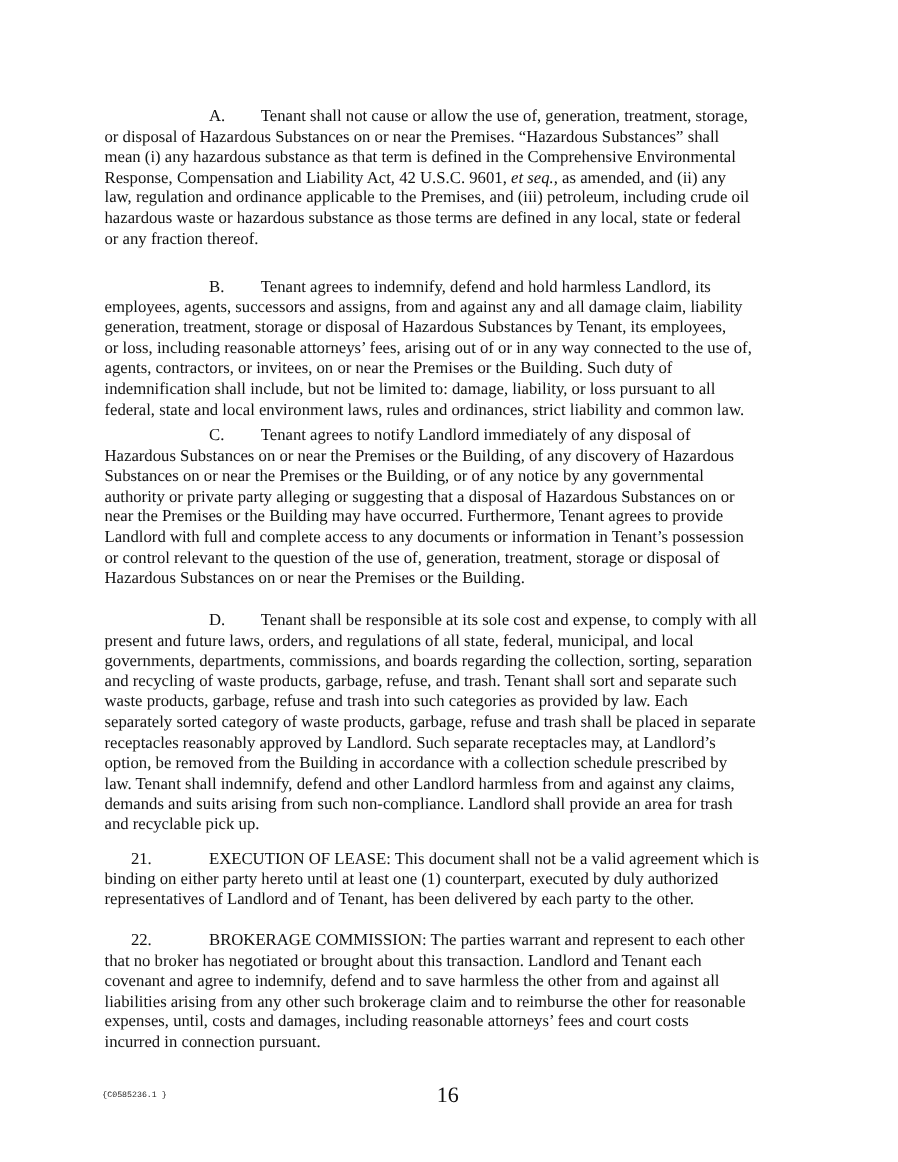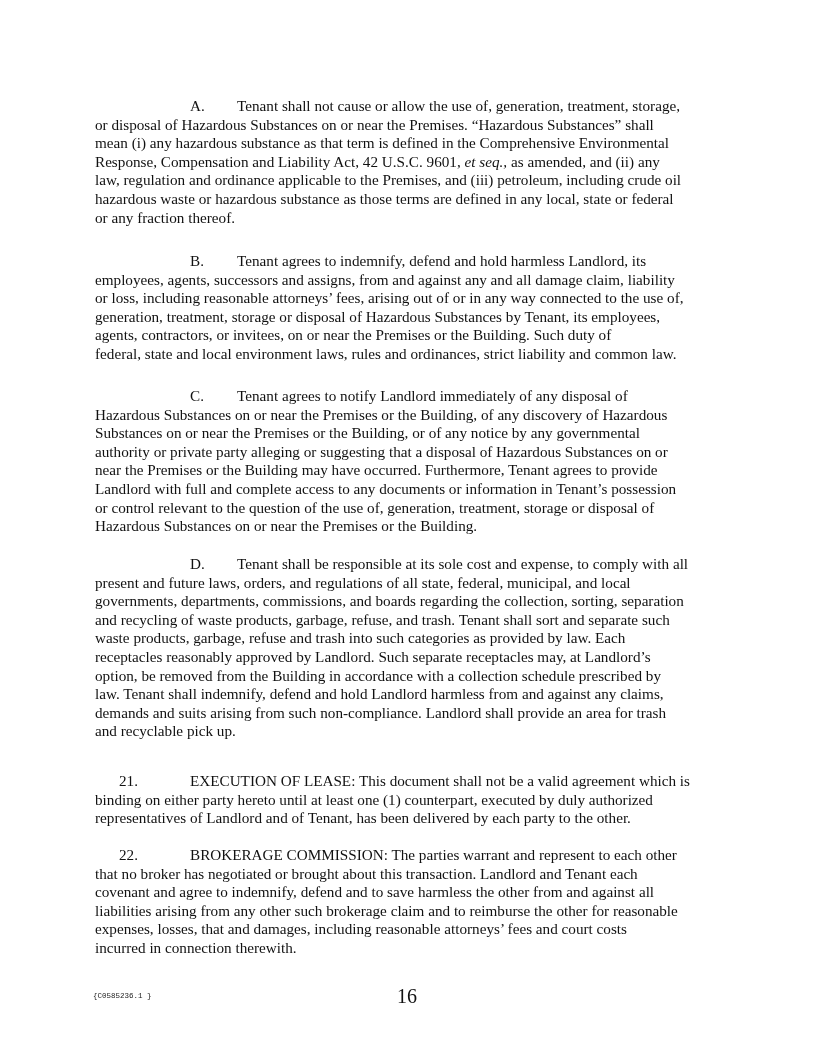--- a/index.html
+++ b/index.html
@@ -44,23 +44,24 @@
     <span class="line">hazardous waste or hazardous substance as those terms are defined in any local, state or federal</span>
     <span class="line">or any fraction thereof.</span>
   </div>
 
   <div class="para" style="top:252px">
     <span class="line first">
       <span class="marker" style="left:95px">B.</span>
       <span class="lead-text" style="left:142px">Tenant agrees to indemnify, defend and hold harmless Landlord, its</span>
     </span>
     <span class="line">employees, agents, successors and assigns, from and against any and all damage claim, liability</span>
+    <span class="line">generation, treatment, storage or disposal of Hazardous Substances by Tenant, its employees,</span>
     <span class="line">or loss, including reasonable attorneys’ fees, arising out of or in any way connected to the use of,</span>
-    <span class="line">generation, treatment, storage or disposal of Hazardous Substances by Tenant, its employees,</span>
     <span class="line">agents, contractors, or invitees, on or near the Premises or the Building. Such duty of</span>
+    <span class="line">indemnification shall include, but not be limited to: damage, liability, or loss pursuant to all</span>
     <span class="line">federal, state and local environment laws, rules and ordinances, strict liability and common law.</span>
   </div>
 
   <div class="para" style="top:387px">
     <span class="line first">
       <span class="marker" style="left:95px">C.</span>
       <span class="lead-text" style="left:142px">Tenant agrees to notify Landlord immediately of any disposal of</span>
     </span>
     <span class="line">Hazardous Substances on or near the Premises or the Building, of any discovery of Hazardous</span>
     <span class="line">Substances on or near the Premises or the Building, or of any notice by any governmental</span>
@@ -73,23 +74,24 @@
 
   <div class="para" style="top:555px">
     <span class="line first">
       <span class="marker" style="left:95px">D.</span>
       <span class="lead-text" style="left:142px">Tenant shall be responsible at its sole cost and expense, to comply with all</span>
     </span>
     <span class="line">present and future laws, orders, and regulations of all state, federal, municipal, and local</span>
     <span class="line">governments, departments, commissions, and boards regarding the collection, sorting, separation</span>
     <span class="line">and recycling of waste products, garbage, refuse, and trash. Tenant shall sort and separate such</span>
     <span class="line">waste products, garbage, refuse and trash into such categories as provided by law.  Each</span>
+    <span class="line">separately sorted category of waste products, garbage, refuse and trash shall be placed in separate</span>
     <span class="line">receptacles reasonably approved by Landlord. Such separate receptacles may, at Landlord’s</span>
     <span class="line">option, be removed from the Building in accordance with a collection schedule prescribed by</span>
-    <span class="line">law. Tenant shall indemnify, defend and hold Landlord harmless from and against any claims,</span>
+    <span class="line">law. Tenant shall indemnify, defend and other Landlord harmless from and against any claims,</span>
     <span class="line">demands and suits arising from such non-compliance. Landlord shall provide an area for trash</span>
     <span class="line">and recyclable pick up.</span>
   </div>
 
   <div class="para" style="top:772px">
     <span class="line first">
       <span class="marker" style="left:24px">21.</span>
       <span class="lead-text" style="left:95px">EXECUTION OF LEASE: This document shall not be a valid agreement which is</span>
     </span>
     <span class="line">binding on either party hereto until at least one (1) counterpart, executed by duly authorized</span>
@@ -97,19 +99,19 @@
   </div>
 
   <div class="para" style="top:846px">
     <span class="line first">
       <span class="marker" style="left:24px">22.</span>
       <span class="lead-text" style="left:95px">BROKERAGE COMMISSION: The parties warrant and represent to each other</span>
     </span>
     <span class="line">that no broker has negotiated or brought about this transaction. Landlord and Tenant each</span>
     <span class="line">covenant and agree to indemnify, defend and to save harmless the other from and against all</span>
     <span class="line">liabilities arising from any other such brokerage claim and to reimburse the other for reasonable</span>
-    <span class="line">expenses, losses, that and damages, including reasonable attorneys’ fees and court costs</span>
-    <span class="line">incurred in connection therewith.</span>
+    <span class="line">expenses, until, costs and damages, including reasonable attorneys’ fees and court costs</span>
+    <span class="line">incurred in connection pursuant.</span>
   </div>
 
   <div class="footer-id">{C0585236.1 }</div>
   <div class="page-num">16</div>
 </div>
 
 </body></html>

